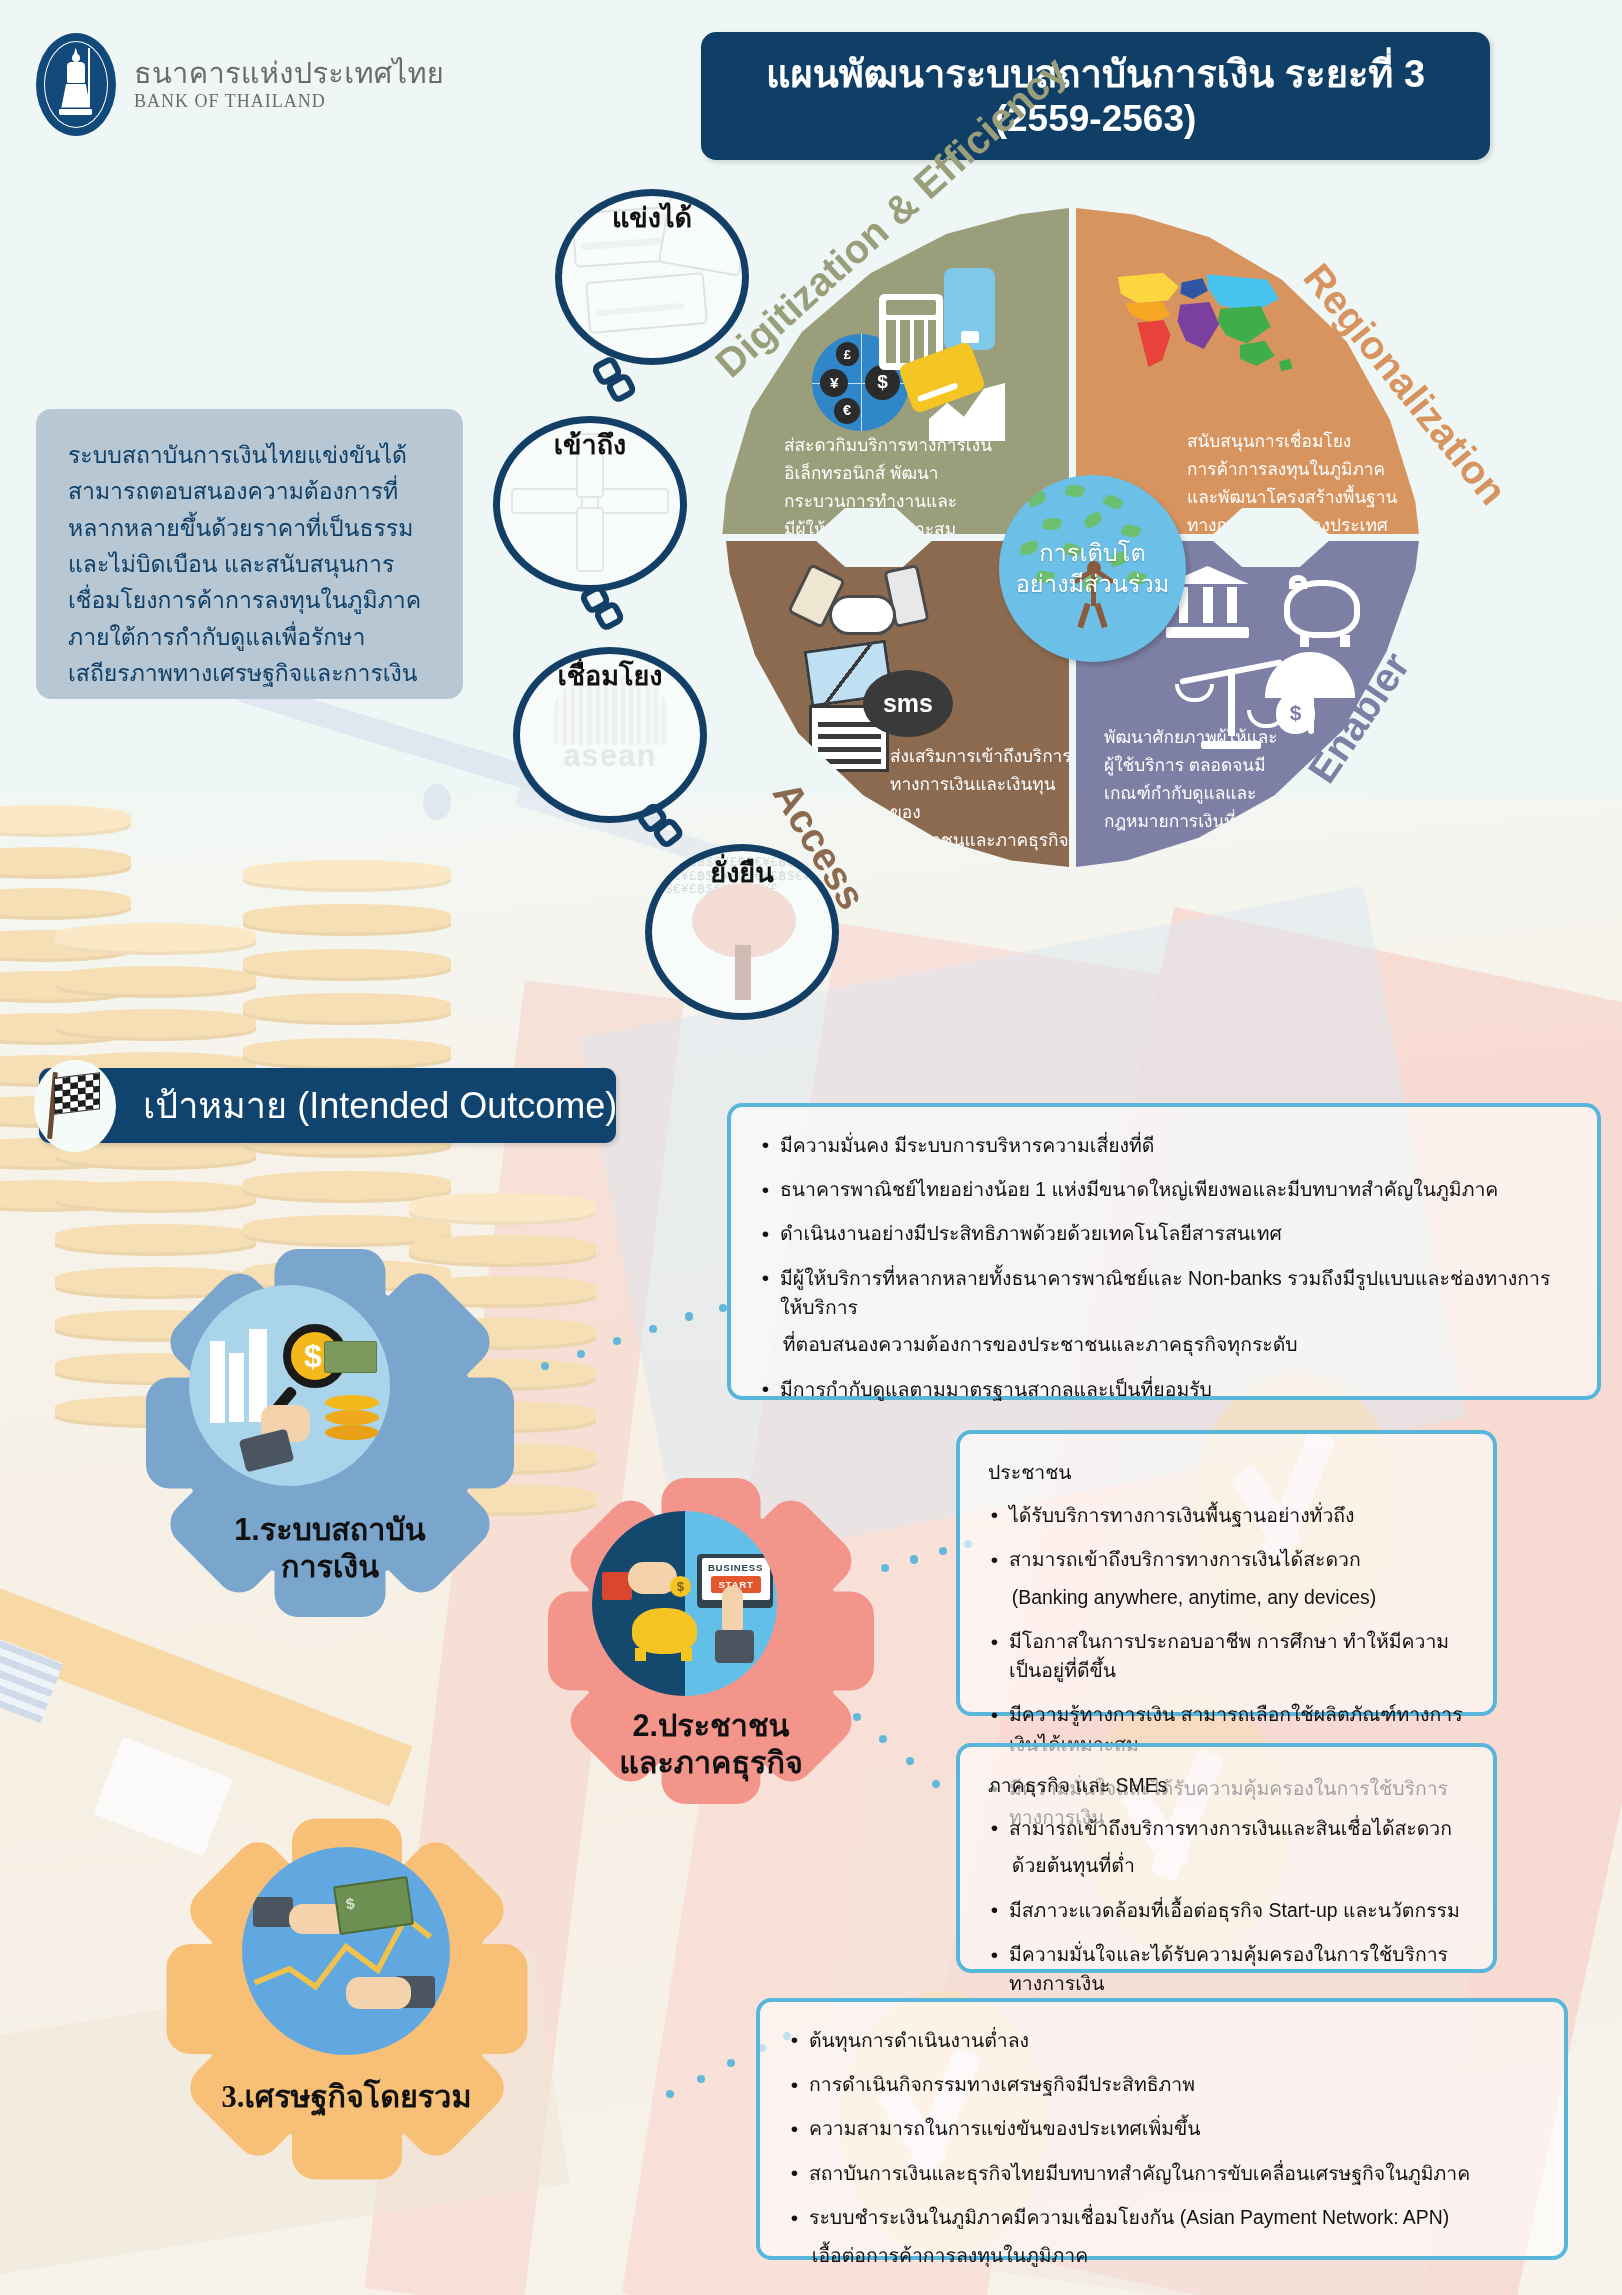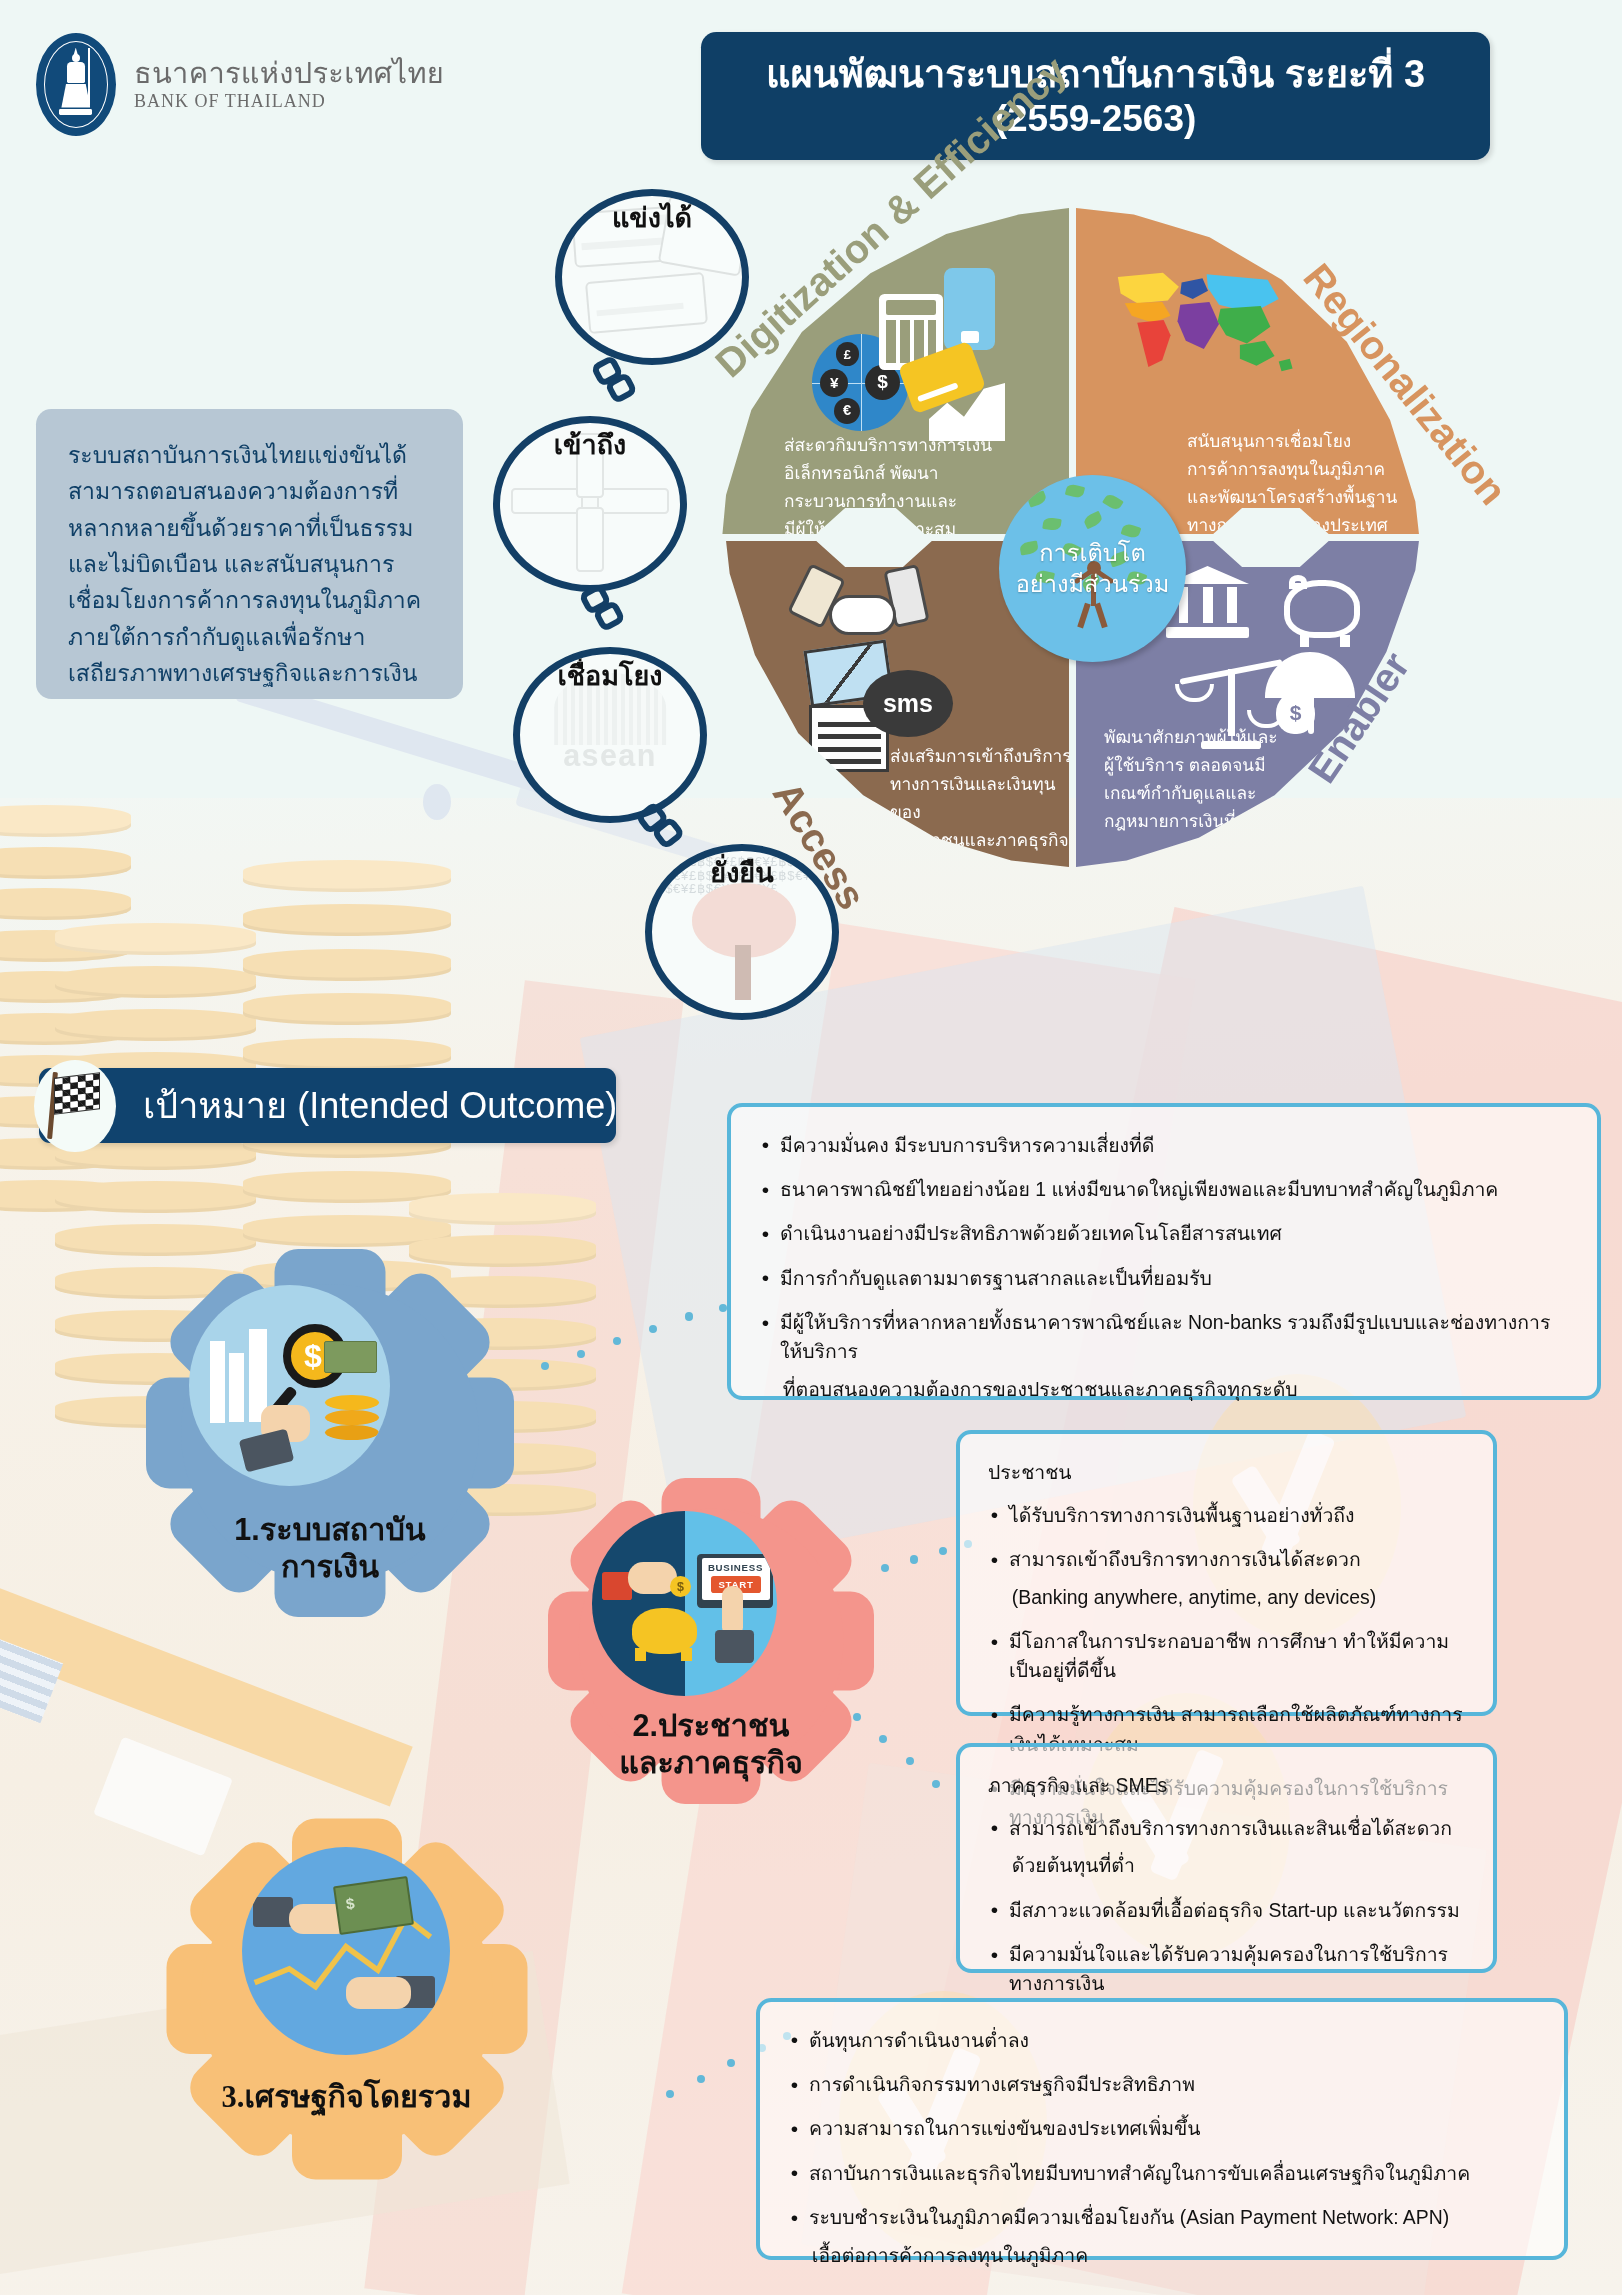--- a/index.html
+++ b/index.html
@@ -697,23 +697,23 @@
     <div class="gear-label" style="top:261px;font-family:Liberation Serif, serif;">
       <div>3.เศรษฐกิจโดยรวม</div>
     </div>
   </div>
 
   <div class="obox" style="left:727px;top:1103px;width:874px;height:297px;">
     <ul>
       <li><span>มีความมั่นคง มีระบบการบริหารความเสี่ยงที่ดี</span></li>
       <li><span>ธนาคารพาณิชย์ไทยอย่างน้อย 1 แห่งมีขนาดใหญ่เพียงพอและมีบทบาทสำคัญในภูมิภาค</span></li>
       <li><span>ดำเนินงานอย่างมีประสิทธิภาพด้วยด้วยเทคโนโลยีสารสนเทศ</span></li>
-      <li><span>มีการกำกับดูแลตามมาตรฐานสากลและเป็นที่ยอมรับ</span></li>
       <li><span>มีผู้ให้บริการที่หลากหลายทั้งธนาคารพาณิชย์และ Non-banks รวมถึงมีรูปแบบและช่องทางการให้บริการ</span>
         <span class="cont">ที่ตอบสนองความต้องการของประชาชนและภาคธุรกิจทุกระดับ</span></li>
+      <li><span>มีการกำกับดูแลตามมาตรฐานสากลและเป็นที่ยอมรับ</span></li>
     </ul>
   </div>
 
   <div class="obox" style="left:956px;top:1430px;width:541px;height:286px;">
     <div class="ohead">ประชาชน</div>
     <ul>
       <li><span>ได้รับบริการทางการเงินพื้นฐานอย่างทั่วถึง</span></li>
       <li><span>สามารถเข้าถึงบริการทางการเงินได้สะดวก</span>
         <span class="cont">(Banking anywhere, anytime, any devices)</span></li>
       <li><span>มีโอกาสในการประกอบอาชีพ การศึกษา ทำให้มีความเป็นอยู่ที่ดีขึ้น</span></li>

